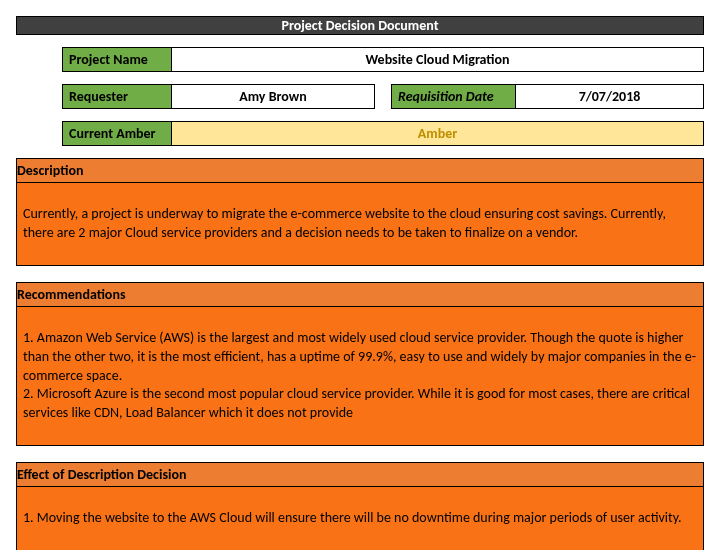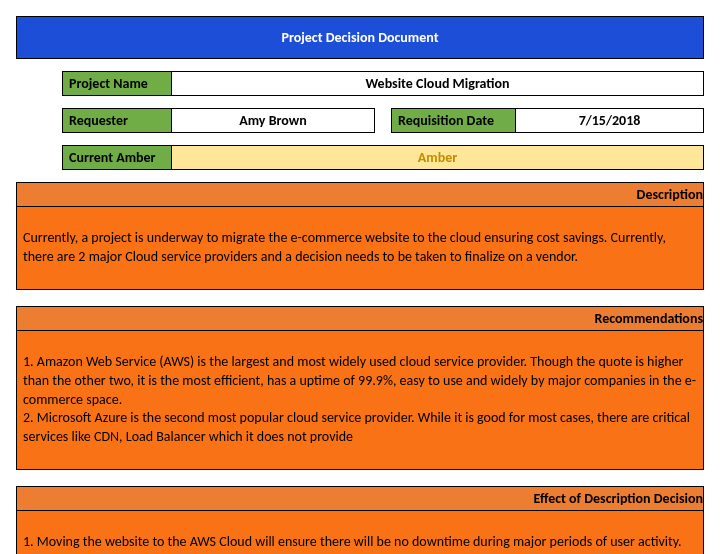--- a/index.html
+++ b/index.html
@@ -5,63 +5,63 @@
     * { box-sizing: border-box; margin: 0; padding: 0; }
     body {
       font-family: Calibri, Arial, sans-serif;
       background: #fff;
       padding: 16px;
       width: 720px;
       font-size: 14px;
       color: #000;
     }
     .title-bar {
-      background: #1d4ed8;
+      background: #404040;
       color: #fff;
       font-weight: bold;
       text-align: center;
-      padding: 12px 0;
+      padding: 0 0;
       border: 1px solid #000;
       margin-bottom: 12px;
     }
     .row { display: flex; margin-bottom: 12px; gap: 16px; padding-left: 46px; }
     .field-group { display: flex; flex: 1; }
     .field-group.full { width: 100%; }
     .label-cell {
       background: #70ad47;
       color: #000;
       font-weight: bold;
       padding: 3px 6px;
       border: 1px solid #000;
       flex: 0 0 110px;
       display: flex;
       align-items: center;
     }
-    .label-cell.wide { flex: 0 0 125px; }
+    .label-cell.wide { flex: 0 0 125px; font-style: italic; }
     .value-cell {
       flex: 1;
       border: 1px solid #000;
       border-left: none;
       padding: 3px 6px;
       text-align: center;
       font-weight: bold;
       display: flex;
       align-items: center;
       justify-content: center;
       background: #fff;
     }
     .value-cell.yellow {
       background: #ffe699;
       color: #bf8f00;
     }
     .section-header {
       background: #ed7d31;
       color: #000;
       font-weight: bold;
-      text-align: right;
+      text-align: left;
       padding: 3px 0;
       border: 1px solid #000;
     }
     .section-body {
       border: 1px solid #000;
       border-top: none;
       padding: 22px 6px;
       line-height: 1.35;
       background: #f97316;
     }
@@ -81,21 +81,21 @@
   </div>
 </div>
 
 <div class="row">
   <div class="field-group">
     <div class="label-cell">Requester</div>
     <div class="value-cell">Amy Brown</div>
   </div>
   <div class="field-group">
     <div class="label-cell wide">Requisition Date</div>
-    <div class="value-cell">7/15/2018</div>
+    <div class="value-cell">7/07/2018</div>
   </div>
 </div>
 
 <div class="row">
   <div class="field-group">
     <div class="label-cell">Current Amber</div>
     <div class="value-cell yellow">Amber</div>
   </div>
 </div>
 

